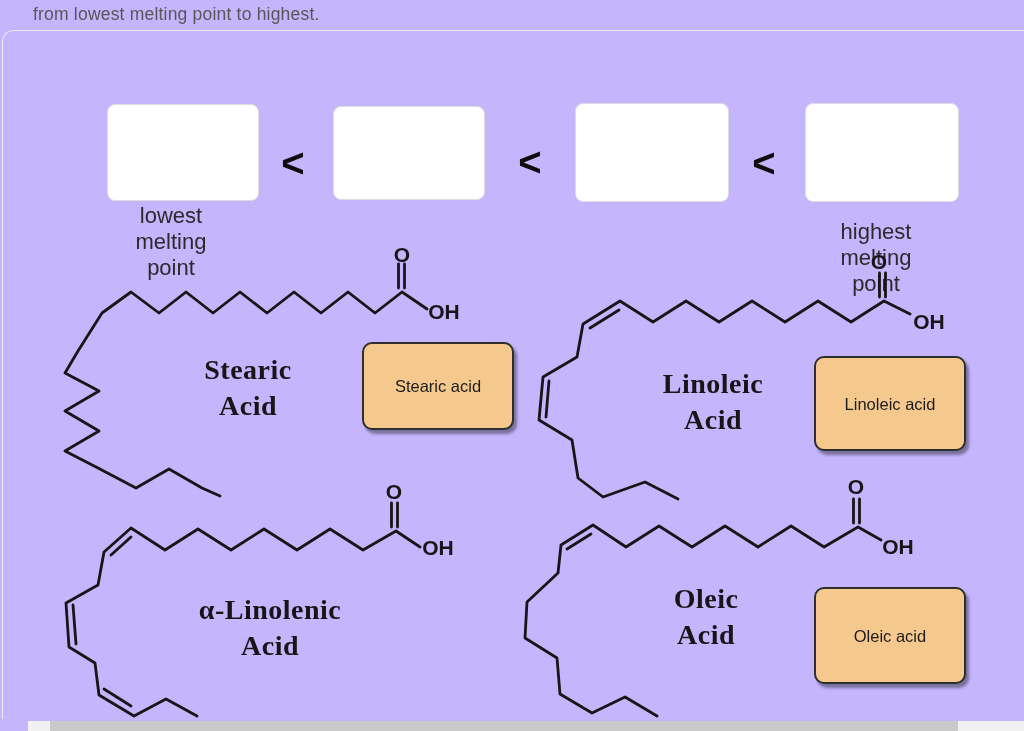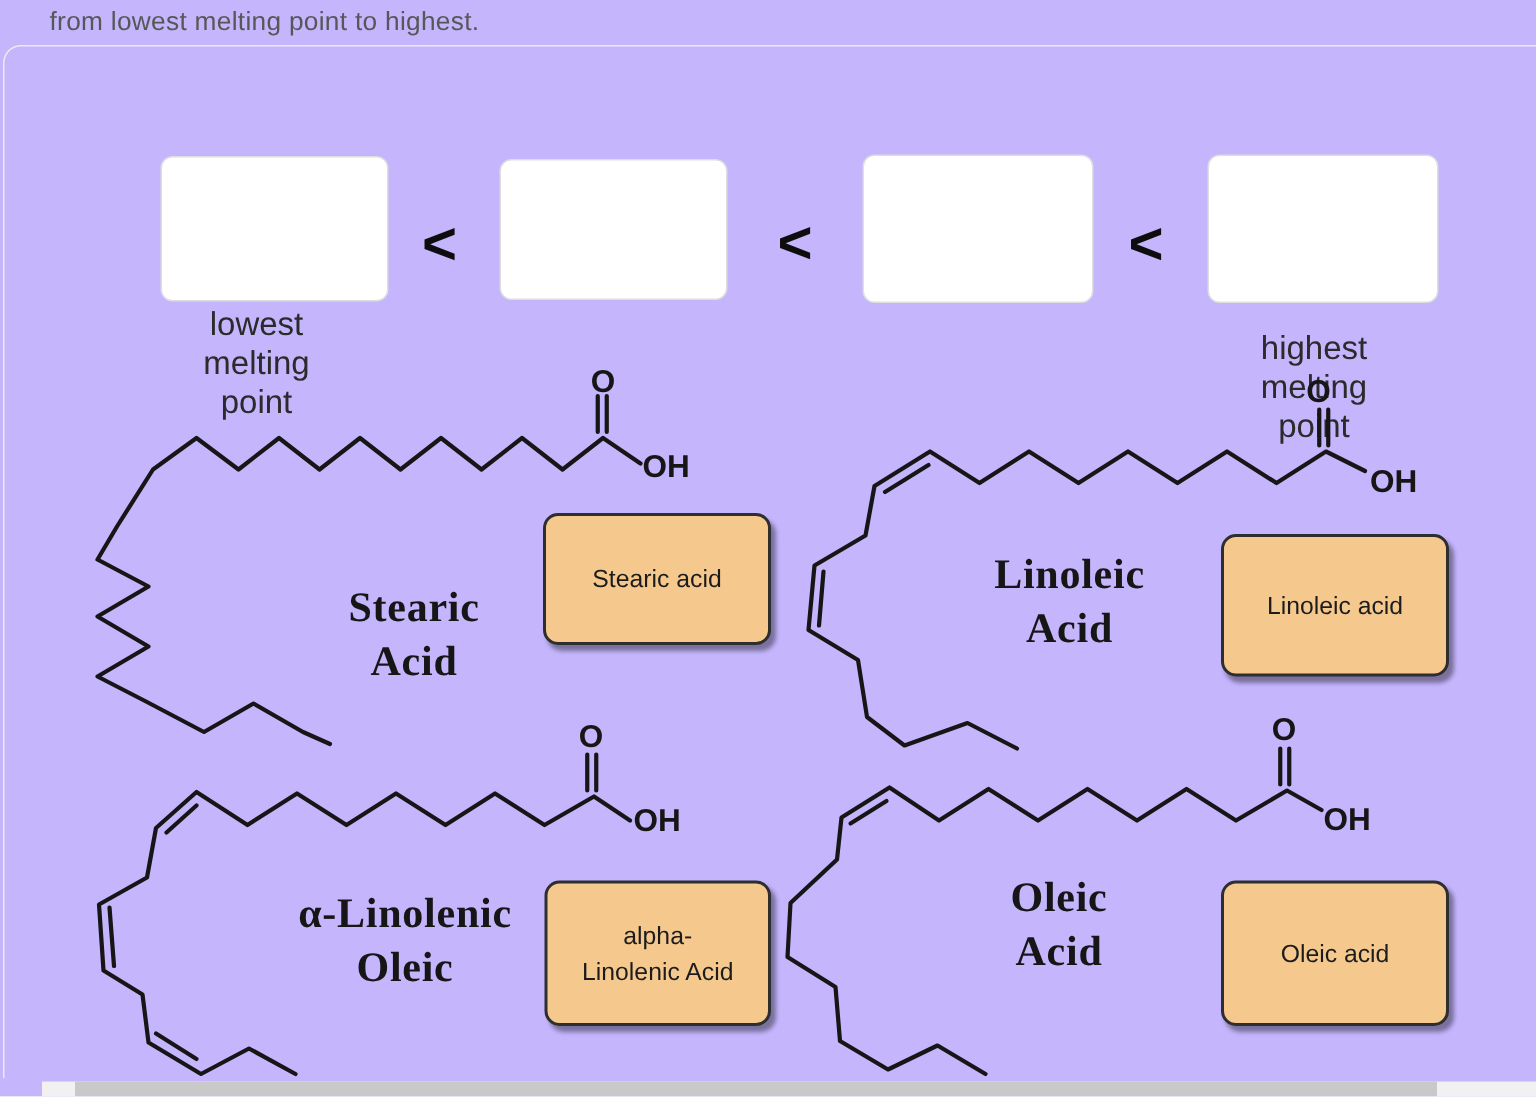--- a/index.html
+++ b/index.html
@@ -81,31 +81,29 @@
 
   <div class="atom" style="left:402px;top:255px;">O</div>
   <div class="atom" style="left:444px;top:312px;">OH</div>
   <div class="atom" style="left:879px;top:262px;">O</div>
   <div class="atom" style="left:929px;top:322px;">OH</div>
   <div class="atom" style="left:394px;top:492px;">O</div>
   <div class="atom" style="left:438px;top:548px;">OH</div>
   <div class="atom" style="left:856px;top:487px;">O</div>
   <div class="atom" style="left:898px;top:547px;">OH</div>
 
-  <div class="mol-name" style="left:276px;top:352px;margin-top:36px;">Stearic
+  <div class="mol-name" style="left:248px;top:352px;">Stearic
 Acid</div>
   <div class="mol-name" style="left:713px;top:366px;">Linoleic
 Acid</div>
   <div class="mol-name" style="left:270px;top:592px;">α-Linolenic
-Oleic</div>
+Acid</div>
   <div class="mol-name" style="left:706px;top:581px;">Oleic
 Acid</div>
 
   <div class="chip" style="left:362px;top:342px;width:148px;height:84px;">Stearic acid</div>
   <div class="chip" style="left:814px;top:356px;width:148px;height:91px;">Linoleic acid</div>
-  <div class="chip" style="left:363px;top:587px;width:147px;height:93px;">alpha-
-Linolenic Acid</div>
   <div class="chip" style="left:814px;top:587px;width:148px;height:93px;">Oleic acid</div>
 
   <div class="scroll-track"></div>
   <div class="scroll-thumb"></div>
 
 </div>
 
 </body></html>

